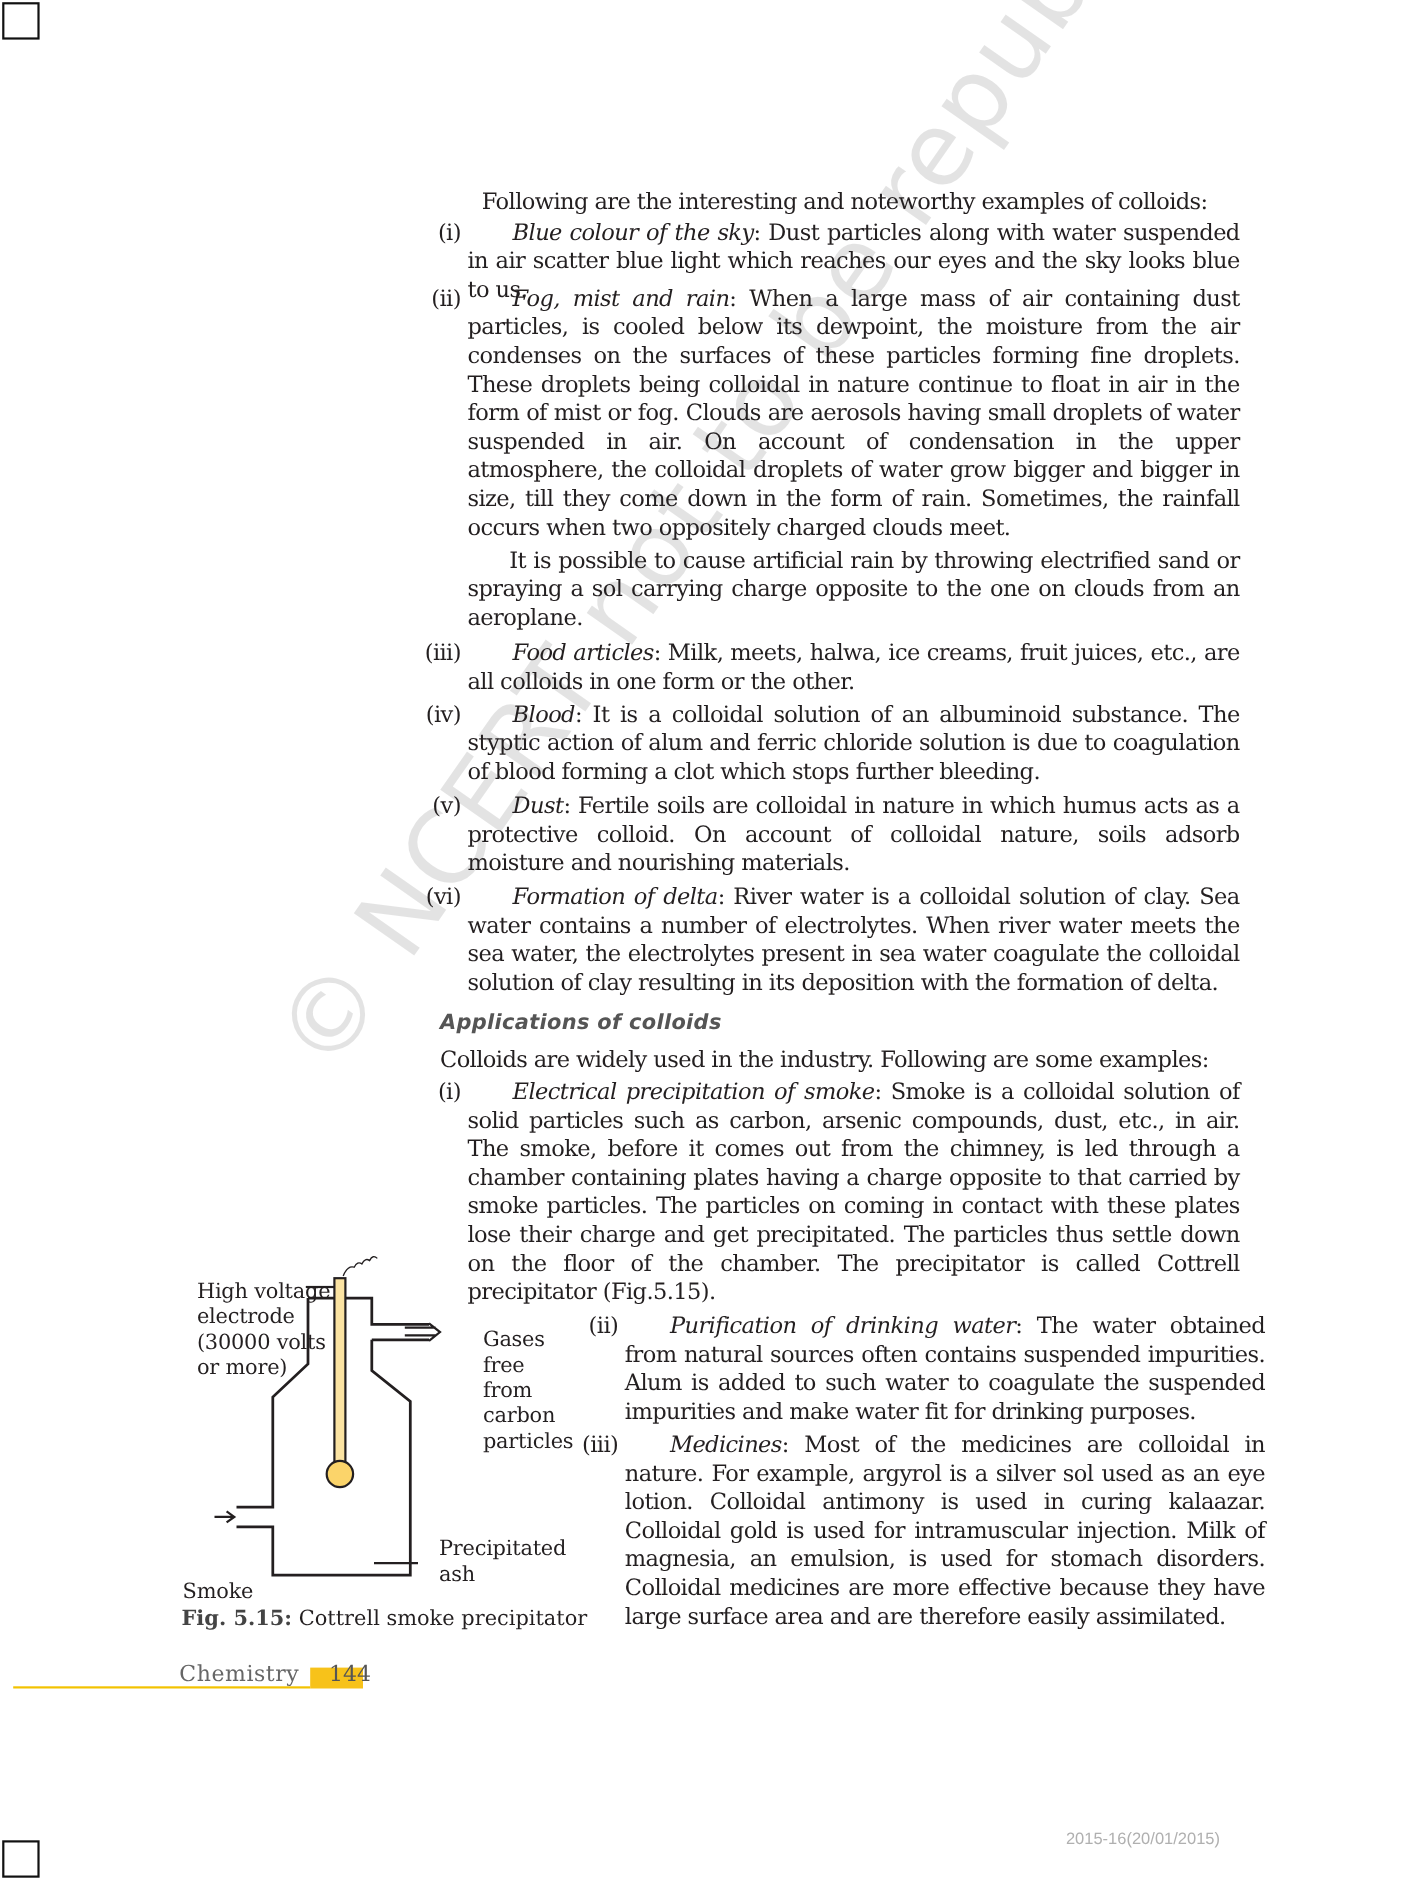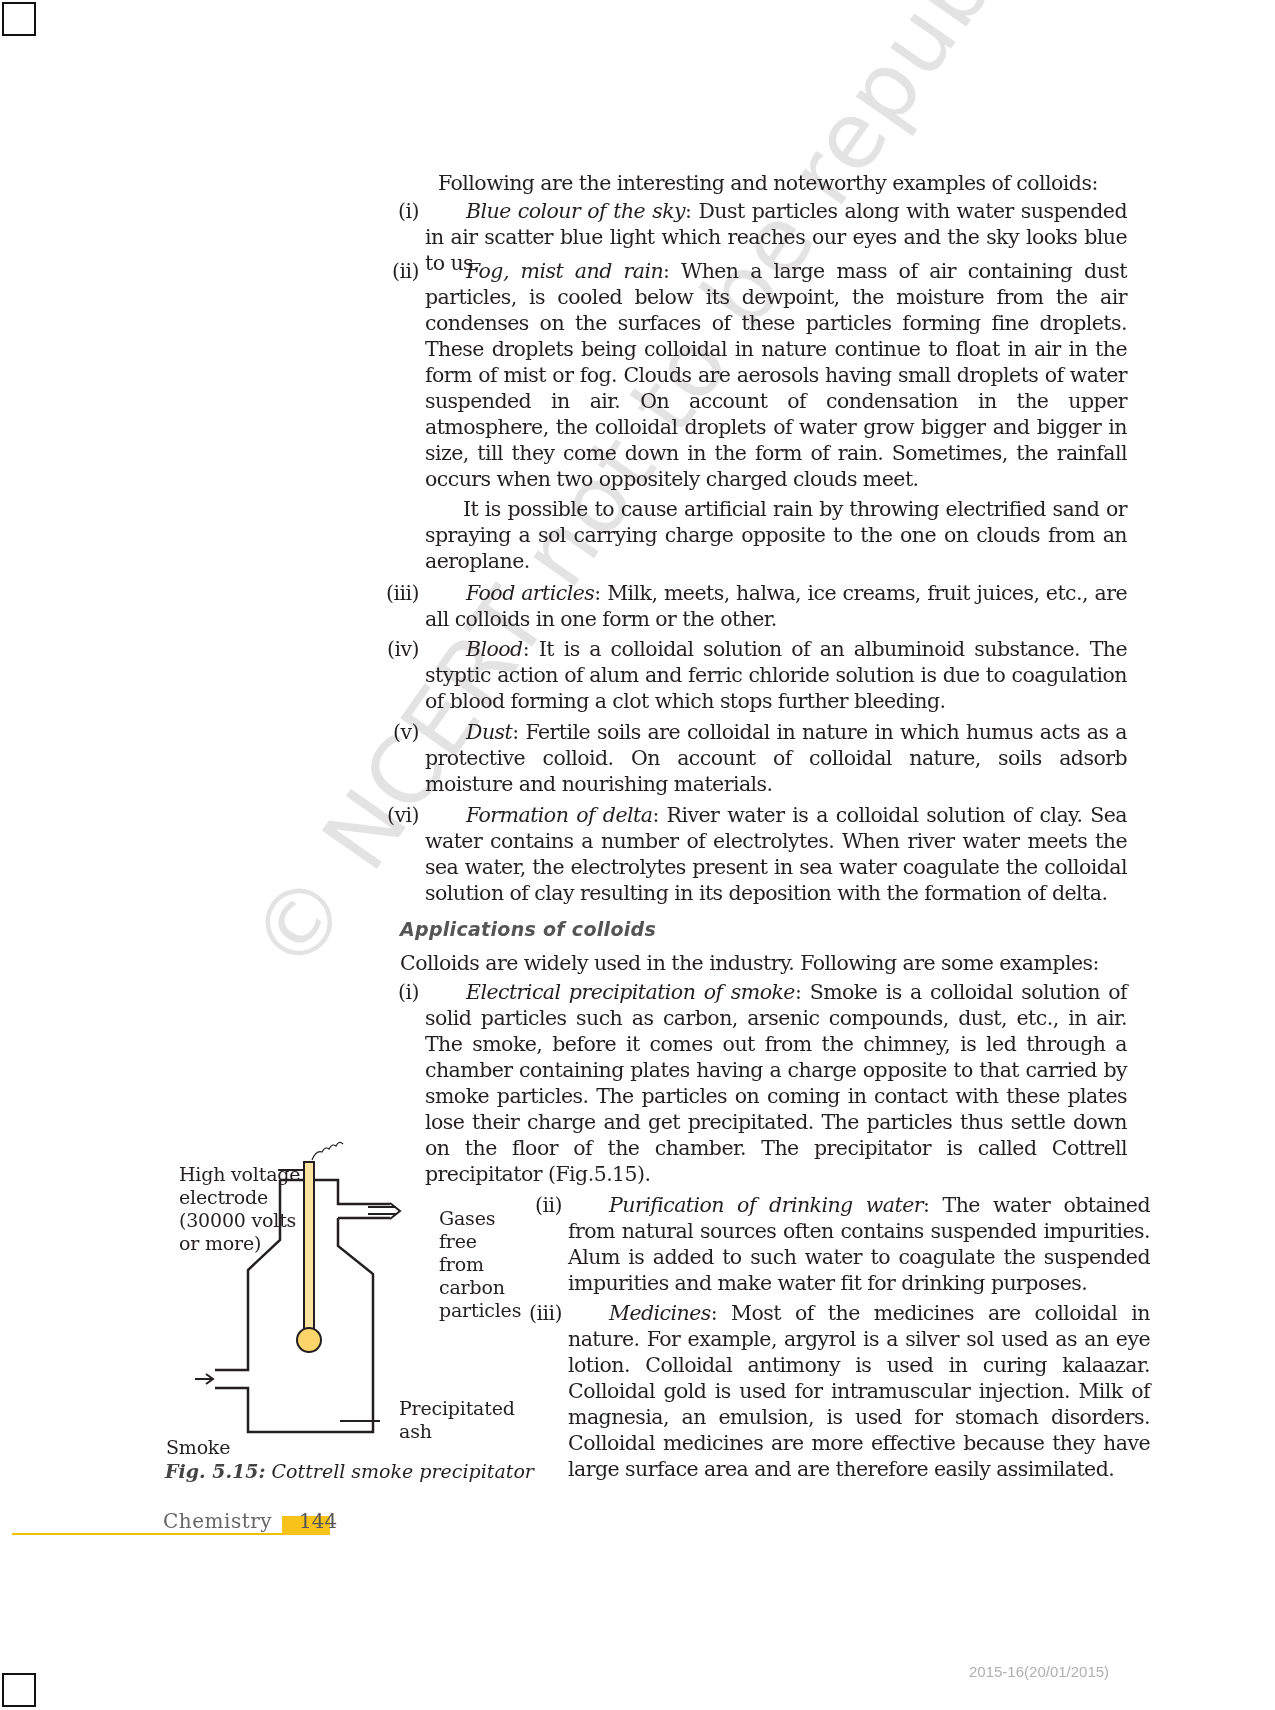--- a/index.html
+++ b/index.html
@@ -15,21 +15,21 @@
   .text { position: absolute; font-size: 20.5px; line-height: 26px; letter-spacing: -0.55px; }
   .para { position: absolute; left: 400px; width: 752px; text-align: justify; }
   .item { position: absolute; width: 752px; }
   .item .num { position: absolute; text-align: right; width: 44px; }
   .item .body { position: absolute; left: 50px; right: 0; text-align: justify; text-align-last: left; }
   em { font-style: italic; margin-left: 41px; }
   .heading { position: absolute; left: 400px; top: 918px; font-family: "DejaVu Sans", sans-serif;
              font-style: italic; font-weight: bold; color: #555; font-size: 19px; letter-spacing: 0.3px; }
   .fig-svg { position: absolute; left: 150px; top: 1140px; }
   .lbl { position: absolute; font-size: 19px; line-height: 23px; color: #231f20; letter-spacing: -0.2px; }
-  .caption { position: absolute; left: 165px; top: 1460px; font-size: 19px; font-style: italic; color: #231f20; }
+  .caption { position: absolute; left: 165px; top: 1460px; font-size: 19px; color: #231f20; }
   .caption b { font-weight: bold; color: #444; }
   .footer-line { position: absolute; left: 12px; top: 1533px; width: 270px; height: 2px; background: #f2c200; }
   .footer-box { position: absolute; left: 282px; top: 1516px; width: 48px; height: 19px; background: #f7c21a; }
   .footer-chem { position: absolute; left: 163px; top: 1509px; font-size: 20px; color: #666; letter-spacing: 0.5px; }
   .footer-page { position: absolute; left: 289px; top: 1509px; font-size: 20px; color: #555; margin-left: 10px; }
   .stamp { position: absolute; left: 969px; top: 1663px; font-family: "Liberation Sans", sans-serif;
            font-size: 15px; color: #b0b0b0; text-align: center; }
 </style>
 </head>
 <body>

